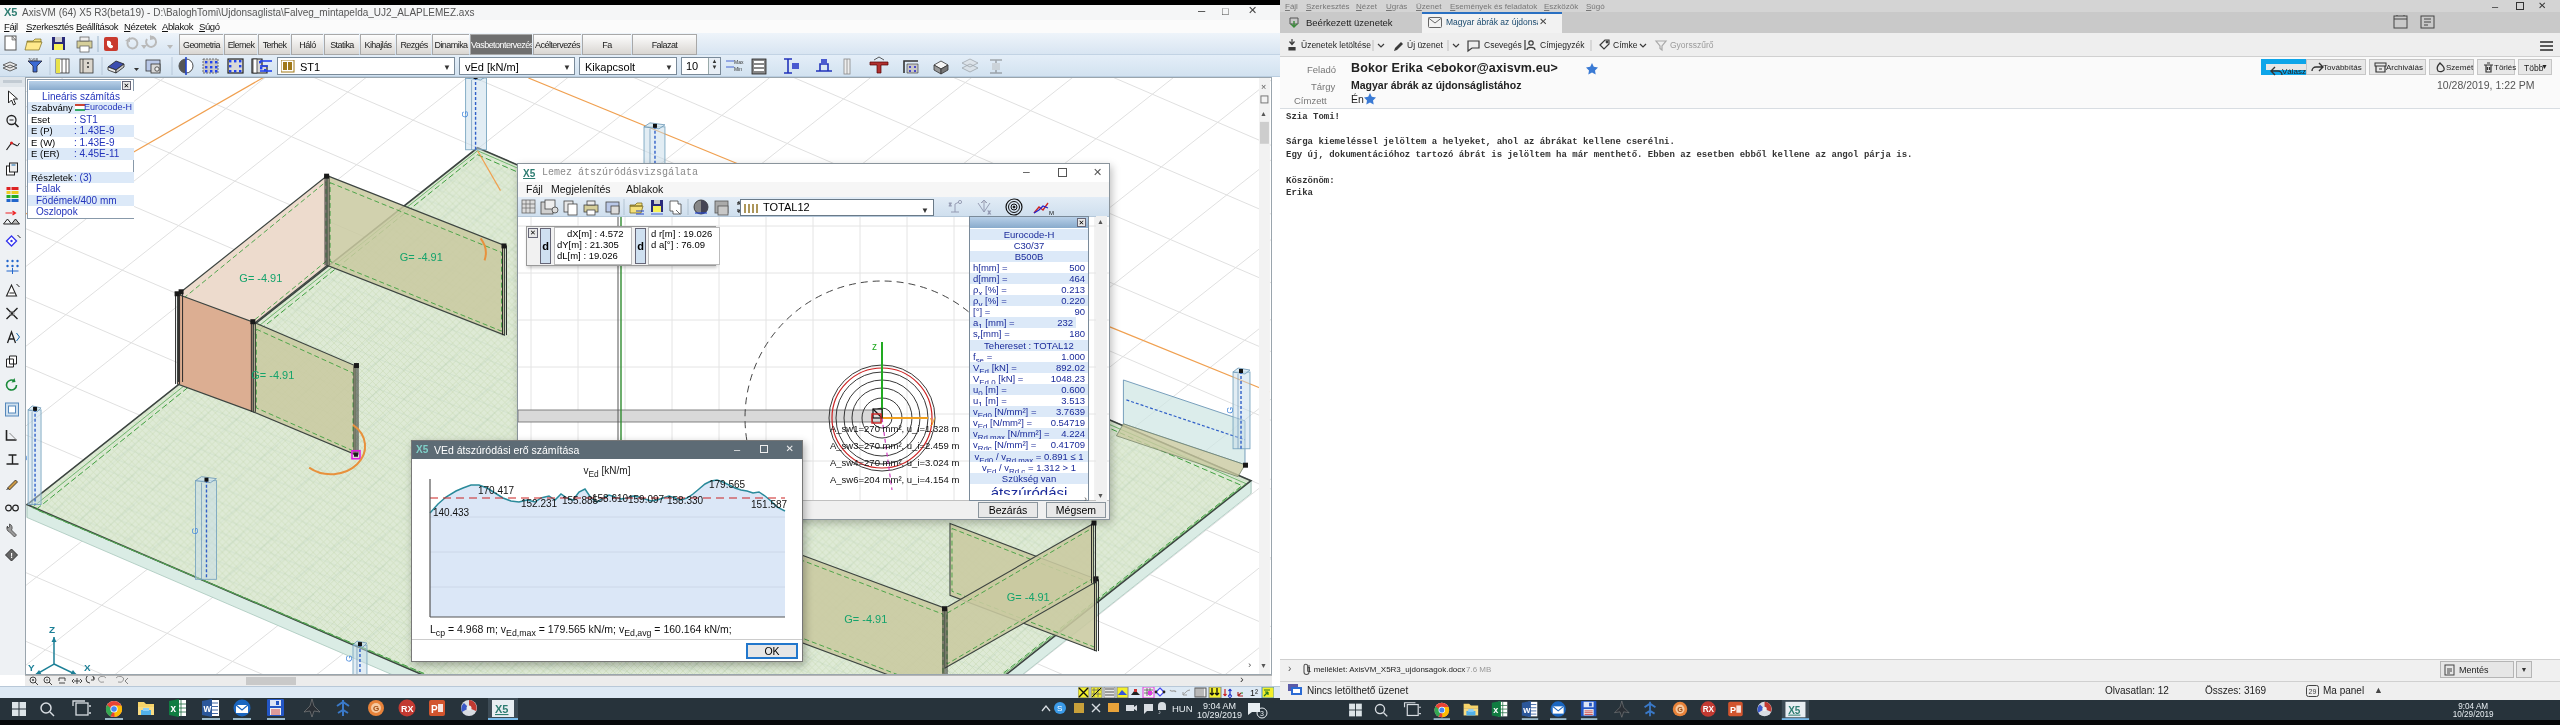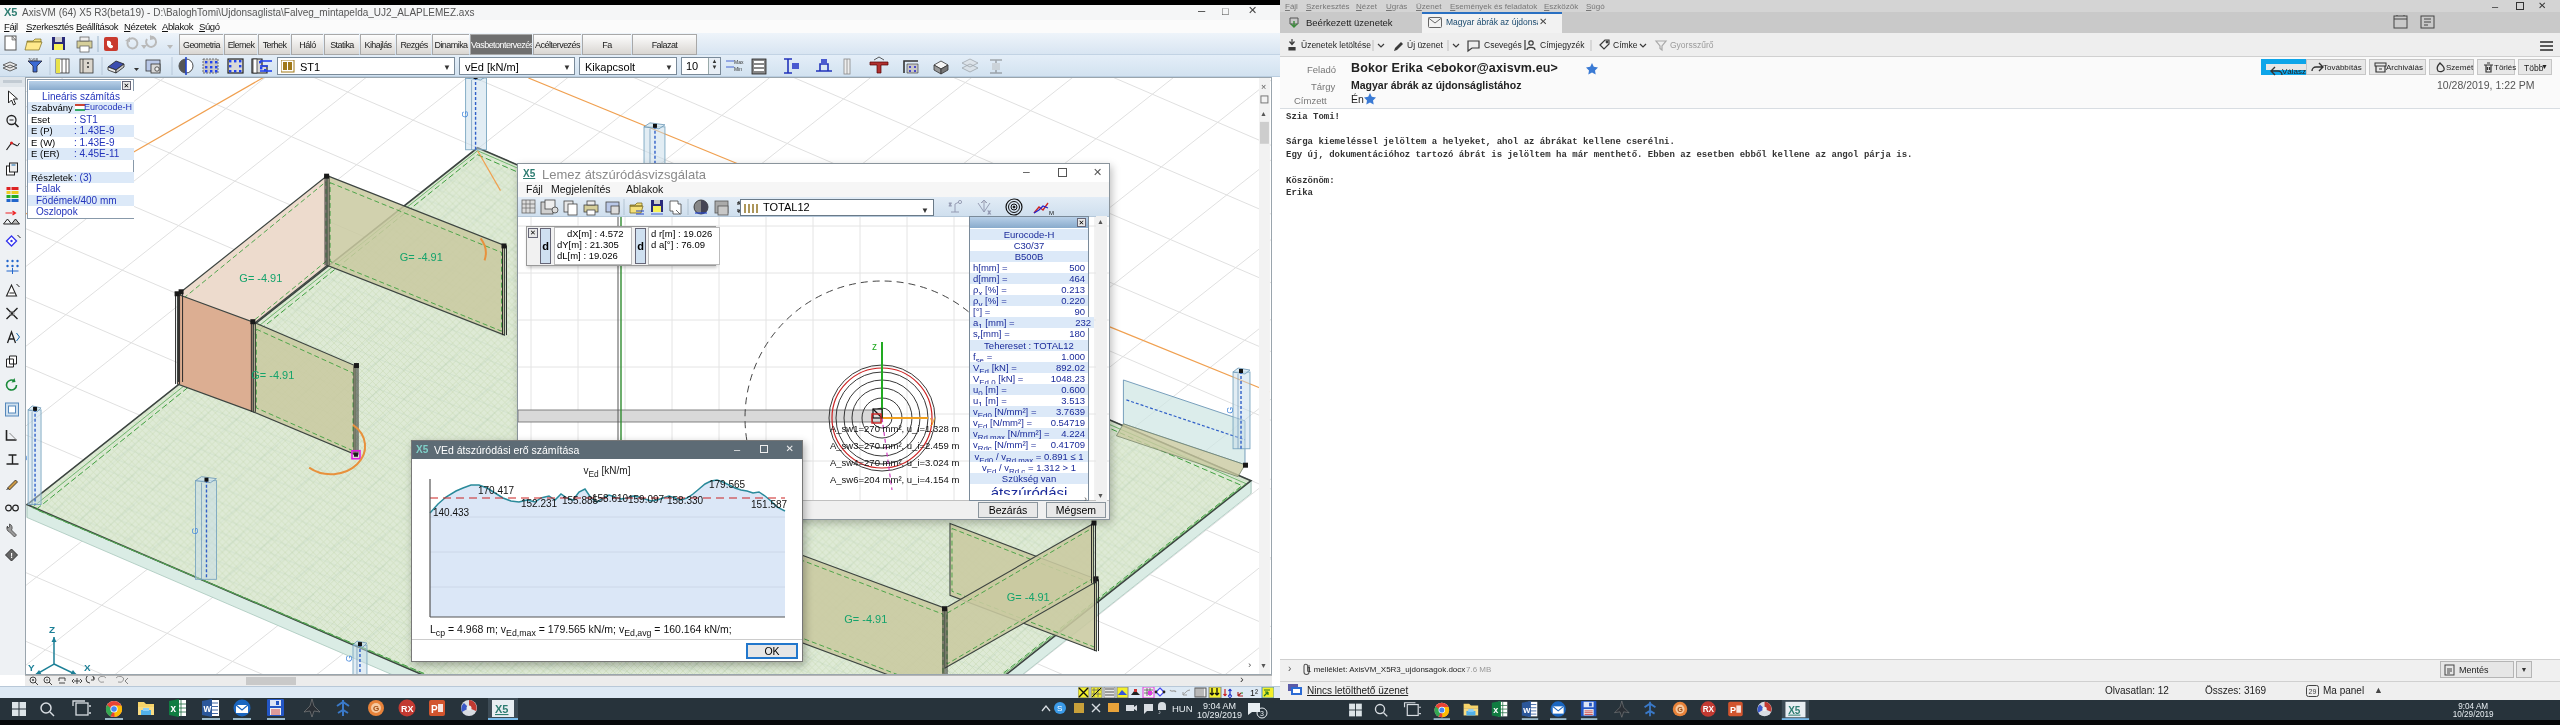--- a/index.html
+++ b/index.html
@@ -546,21 +546,21 @@
 <g transform="translate(3.5,470)">
           <path d="M8 2 l6 6 -6 6 -6 -6 z" fill="#666" stroke="#333"></path>
           <text x="6.8" y="11" font-size="8" fill="#fff" font-weight="bold">!</text>
         </g>
 </svg>
       <div class="abs" style="left:517px;top:163px;width:593px;height:357px;background:#f0f0f0;border:1px solid #8a949c;box-shadow:2px 3px 8px rgba(0,0,0,0.25);overflow:hidden;">
 <div class="abs" style="left:0;top:0;width:591px;height:18px;background:#ffffff;"></div>
 <svg class="abs" style="left:5px;top:3px" width="16" height="12">
           <text x="0" y="10" font-size="10" font-weight="bold" fill="#2e7d72" font-family="Liberation Sans" text-decoration="underline">X5</text>
         </svg>
-<div class="abs" style="left:24px;top:3px;font-size:13px;color:#8a8a8a;">Lemez átszúródásvizsgálata</div>
+<div class="abs" style="left:24px;top:3px;font-size:10px;color:#8a8a8a;font-family:Liberation Mono, monospace;">Lemez átszúródásvizsgálata</div>
 <div class="abs" style="left:505px;top:1px;width:14px;height:14px;font-size:12px;color:#555;">–</div>
 <div class="abs" style="left:540px;top:4px;width:9px;height:9px;border:1px solid #555;"></div>
 <div class="abs" style="left:575px;top:2px;font-size:11px;color:#555;">✕</div>
 <div class="abs" style="left:0;top:18px;width:591px;height:15px;background:#f6f6f6;"></div>
 <div class="abs" style="left:8px;top:19px;font-size:10.5px;color:#111;">Fájl</div>
 <div class="abs" style="left:33px;top:19px;font-size:10.5px;color:#111;">Megjelenítés</div>
 <div class="abs" style="left:108px;top:19px;font-size:10.5px;color:#111;">Ablakok</div>
 <div class="abs" style="left:0;top:33px;width:591px;height:20px;background:linear-gradient(#e2ecf6,#cfdfee);border-bottom:1px solid #b5c8da;"></div>
 <svg class="abs" style="left:0;top:33px" width="500" height="20" viewBox="0 0 500 20">
           <g stroke-width="0.8">
@@ -703,21 +703,21 @@
           <span style="position:absolute;right:3px;">0.213</span>
         </div>
 <div class="abs" style="left:452px;top:131.1px;width:118px;height:11.1px;background:#dce9f8;color:#1a2a9a;font-size:9.5px;overflow:hidden;">
           <span style="position:absolute;left:3px;">ρ<sub>y</sub> [%] =</span>
           <span style="position:absolute;right:3px;">0.220</span>
         </div>
 <div class="abs" style="left:452px;top:142.2px;width:118px;height:11.1px;background:#fff;color:#1a2a9a;font-size:9.5px;overflow:hidden;">
           <span style="position:absolute;left:3px;">[°] =</span>
           <span style="position:absolute;right:3px;">90</span>
         </div>
-<div class="abs" style="left:452px;top:153.3px;width:124px;height:11.1px;background:#dce9f8;color:#1a2a9a;font-size:9.5px;overflow:hidden;">
+<div class="abs" style="left:452px;top:153.3px;width:106px;height:11.1px;background:#dce9f8;color:#1a2a9a;font-size:9.5px;overflow:hidden;">
           <span style="position:absolute;left:3px;">a<sub>1</sub> [mm] =</span>
           <span style="position:absolute;right:3px;">232</span>
         </div>
 <div class="abs" style="left:452px;top:164.4px;width:118px;height:11.1px;background:#fff;color:#1a2a9a;font-size:9.5px;overflow:hidden;">
           <span style="position:absolute;left:3px;">s<sub>r</sub>[mm] =</span>
           <span style="position:absolute;right:3px;">180</span>
         </div>
 <div class="abs" style="left:452px;top:175.5px;width:118px;height:11.1px;background:#dce9f8;color:#1a2a9a;font-size:9.5px;text-align:center;overflow:hidden;">Tehereset : TOTAL12</div>
 <div class="abs" style="left:452px;top:186.6px;width:118px;height:11.1px;background:#fff;color:#1a2a9a;font-size:9.5px;overflow:hidden;">
           <span style="position:absolute;left:3px;">f<sub>se</sub> =</span>
@@ -1130,21 +1130,21 @@
         </svg>
         <span style="position:absolute;left:18px;top:3px;font-size:9px;">Mentés</span>
       </div>
 <div class="abs" style="left:1236px;top:661px;width:16px;height:17px;background:#e6e6e6;border:1px solid #b5b5b5;font-size:7px;color:#333;text-align:center;line-height:16px;">▼</div>
 <div class="abs" style="left:0;top:681px;width:1280px;height:19px;background:#efefef;border-top:1px solid #d0d0d0;"></div>
 <svg class="abs" style="left:8px;top:684px" width="16" height="13">
         <rect x="0" y="0" width="10" height="7" fill="#5a5aa8"></rect>
         <rect x="3" y="3" width="11" height="8" fill="#2a6ad4"></rect>
         <rect x="5" y="5" width="7" height="4" fill="#fff"></rect>
       </svg>
-<div class="abs" style="left:27px;top:685px;font-size:10px;color:#222;text-decoration:underline;">Nincs letölthető üzenet</div>
+<div class="abs" style="left:27px;top:685px;font-size:10px;color:#222;">Nincs letölthető üzenet</div>
 <div class="abs" style="left:825px;top:685px;font-size:10px;color:#222;">Olvasatlan: 12</div>
 <div class="abs" style="left:925px;top:685px;font-size:10px;color:#222;">Összes: 3169</div>
 <svg class="abs" style="left:1026px;top:684px" width="13" height="13">
         <rect x="0.5" y="1.5" width="12" height="11" rx="2" fill="none" stroke="#444"></rect>
         <text x="2.5" y="10" font-size="7" fill="#444">29</text>
       </svg>
 <div class="abs" style="left:1043px;top:685px;font-size:10px;color:#222;">Ma panel</div>
 <div class="abs" style="left:1094px;top:685px;font-size:9px;color:#444;">▲</div>
 <div class="abs" style="left:0;top:700px;width:1280px;height:20px;background:#27333b;"></div>
 <div class="abs" style="left:0;top:720px;width:1280px;height:5px;background:#050607;"></div>

